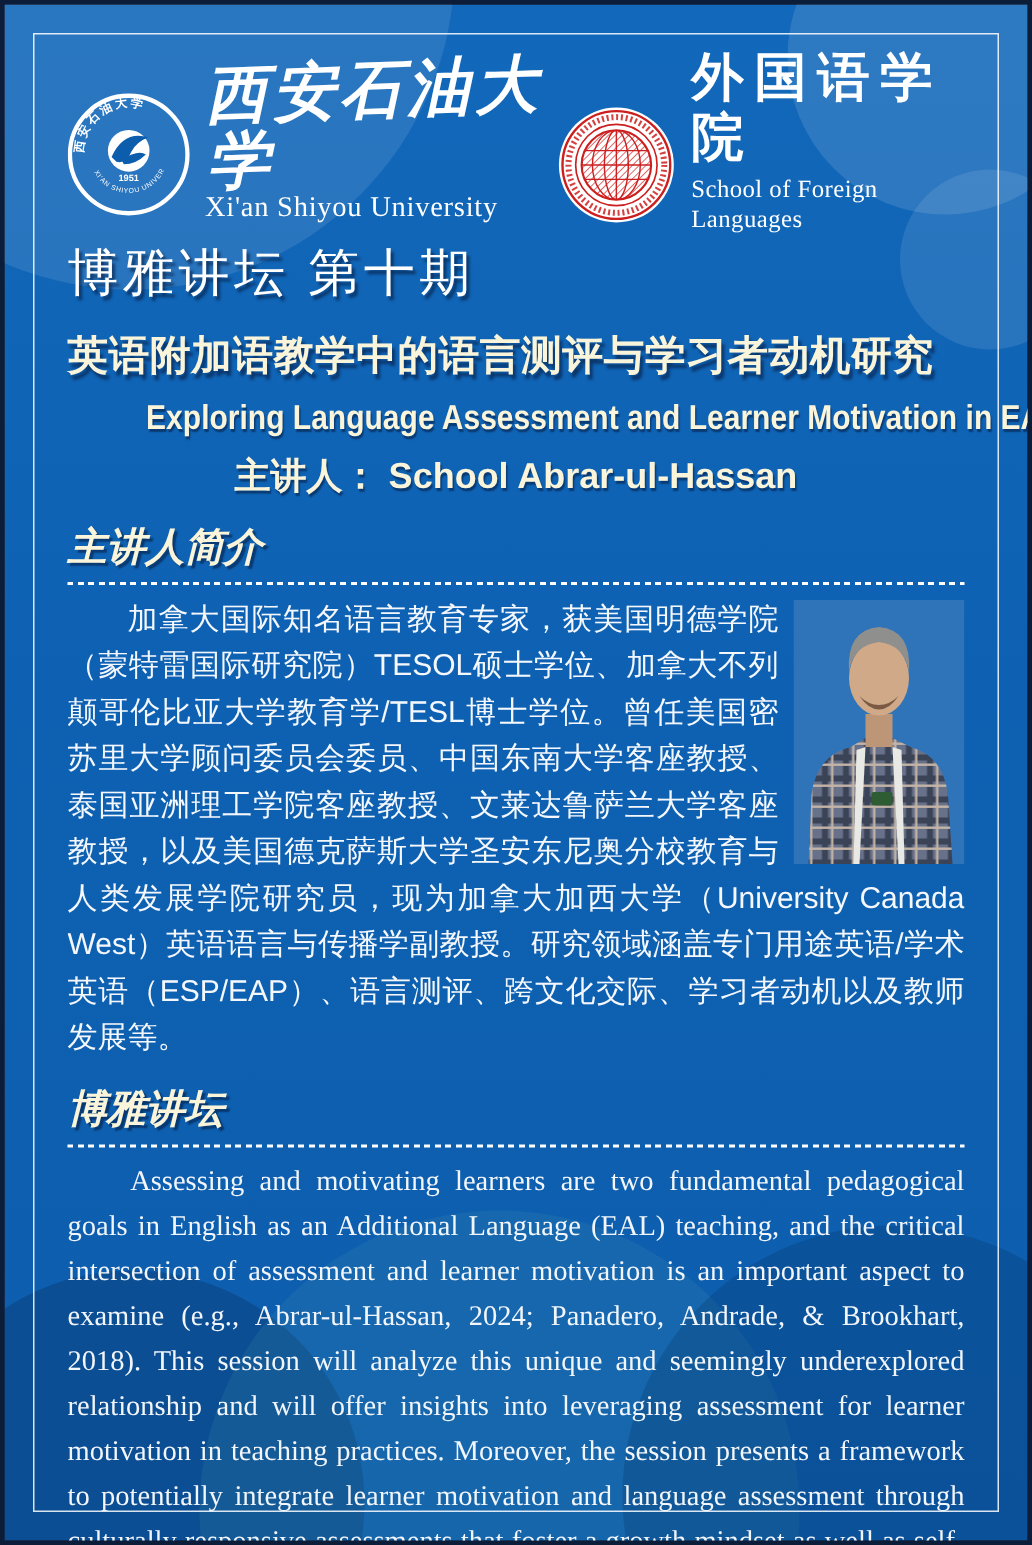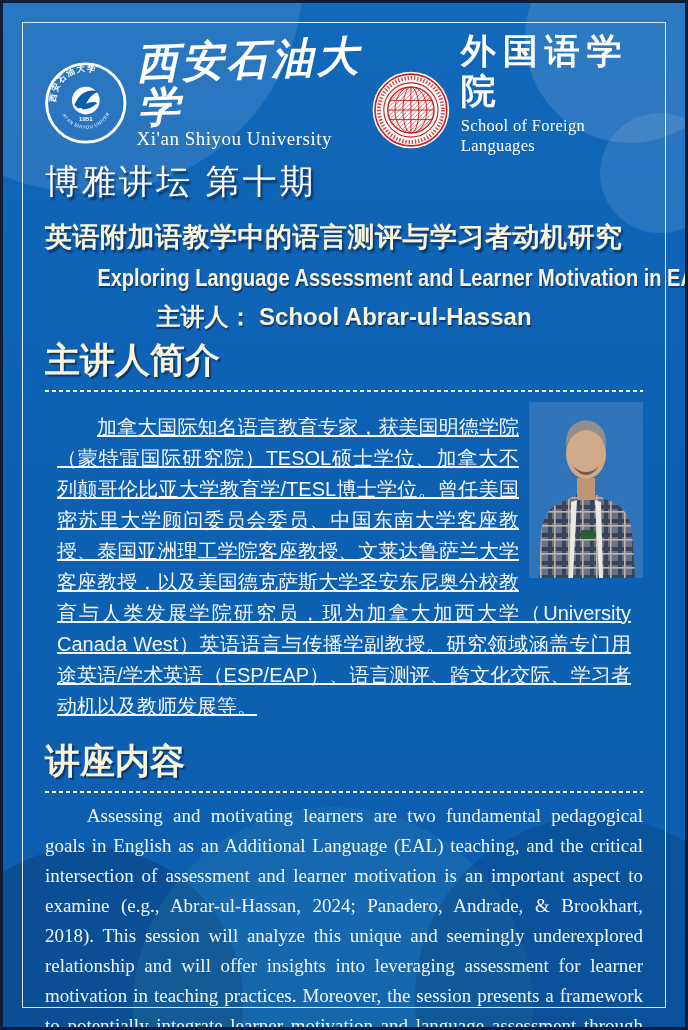--- a/index.html
+++ b/index.html
@@ -37,30 +37,30 @@
     margin-top:16px;color:#ffffff;text-shadow:2px 3px 2px rgba(6,24,58,0.65);}
   .title-zh{text-align:left;font-size:27px;font-weight:bold;margin:14px 0 0 0;
     color:#faf5da;letter-spacing:0.5px;text-shadow:2px 3px 2px rgba(6,24,58,0.6);}
   .title-en{text-align:center;margin-top:10px;color:#faf5da;}
   .title-en span{display:inline-block;font-size:23px;font-weight:bold;transform:scaleX(0.87);
     transform-origin:center;white-space:nowrap;text-shadow:1px 2px 1px rgba(6,24,58,0.55);}
   .speaker-line{text-align:center;margin-top:9px;font-size:24px;font-weight:bold;
     color:#faf5da;text-shadow:1px 2px 1px rgba(6,24,58,0.55);}
 
   
-  .sec-head{font-size:35px;font-weight:bold;color:#faf5da;margin:4px 0 6px 0;
-    text-shadow:2px 2px 1px rgba(6,24,58,0.55);}
+  .sec-head{font-size:26px;font-weight:bold;color:#faf5da;margin:14px 0 6px 0;
+    text-shadow:2px 2px 1px rgba(6,24,58,0.55);font-style:italic;}
   .dashline{height:2px;margin:2px 0 8px 0;
     background:repeating-linear-gradient(90deg,#ffffff 0 4px,transparent 4px 7px);}
 
   
   .bio-body{overflow:hidden;}
   .speaker-photo{float:right;width:114px;height:176px;margin:2px 0 4px 10px;}
-  .bio-text{margin:12px;font-size:20px;line-height:31px;text-align:justify;
-    text-indent:2em;color:#f4f8fd;text-decoration:underline;}
+  .bio-text{margin:0;font-size:20px;line-height:31px;text-align:justify;
+    text-indent:2em;color:#f4f8fd;}
 
   
   .abstract{margin:2px 0 0 0;font-family:"Liberation Serif",serif;font-size:19px;
     line-height:30px;text-align:justify;text-indent:2.2em;color:#f2f6fb;}
 </style>
 </head>
 <body>
 
 <div class="poster">
   <div class="decor">
@@ -164,19 +164,19 @@
           <path d="M44 64 Q50 70 57 70 Q64 70 70 64 Q64 73 57 73 Q50 73 44 64 Z" fill="#7a5a44"></path>
           <path d="M48 98 L44 176 L40 176 L42 100 Z" fill="#e8e8e4"></path>
           <path d="M66 98 L70 176 L74 176 L72 100 Z" fill="#e8e8e4"></path>
           <rect x="52" y="128" width="14" height="9" rx="1.5" fill="#2e5d33"></rect>
         </svg>
         <p class="bio-text">加拿大国际知名语言教育专家，获美国明德学院（蒙特雷国际研究院）TESOL硕士学位、加拿大不列颠哥伦比亚大学教育学/TESL博士学位。曾任美国密苏里大学顾问委员会委员、中国东南大学客座教授、泰国亚洲理工学院客座教授、文莱达鲁萨兰大学客座教授，以及美国德克萨斯大学圣安东尼奥分校教育与人类发展学院研究员，现为加拿大加西大学（University Canada West）英语语言与传播学副教授。研究领域涵盖专门用途英语/学术英语（ESP/EAP）、语言测评、跨文化交际、学习者动机以及教师发展等。</p>
       </div>
     </section>
 
     <section>
-      <h2 class="sec-head">讲座内容</h2>
+      <h2 class="sec-head">博雅讲坛</h2>
       <div class="dashline"></div>
       <p class="abstract">Assessing and motivating learners are two fundamental pedagogical goals in English as an Additional Language (EAL) teaching, and the critical intersection of assessment and learner motivation is an important aspect to examine (e.g., Abrar-ul-Hassan, 2024; Panadero, Andrade, &amp; Brookhart, 2018). This session will analyze this unique and seemingly underexplored relationship and will offer insights into leveraging assessment for learner motivation in teaching practices. Moreover, the session presents a framework to potentially integrate learner motivation and language assessment through culturally responsive assessments that foster a growth mindset as well as self-regulatory skills.</p>
     </section>
 
   </div>
 </div>
 
 </body></html>

